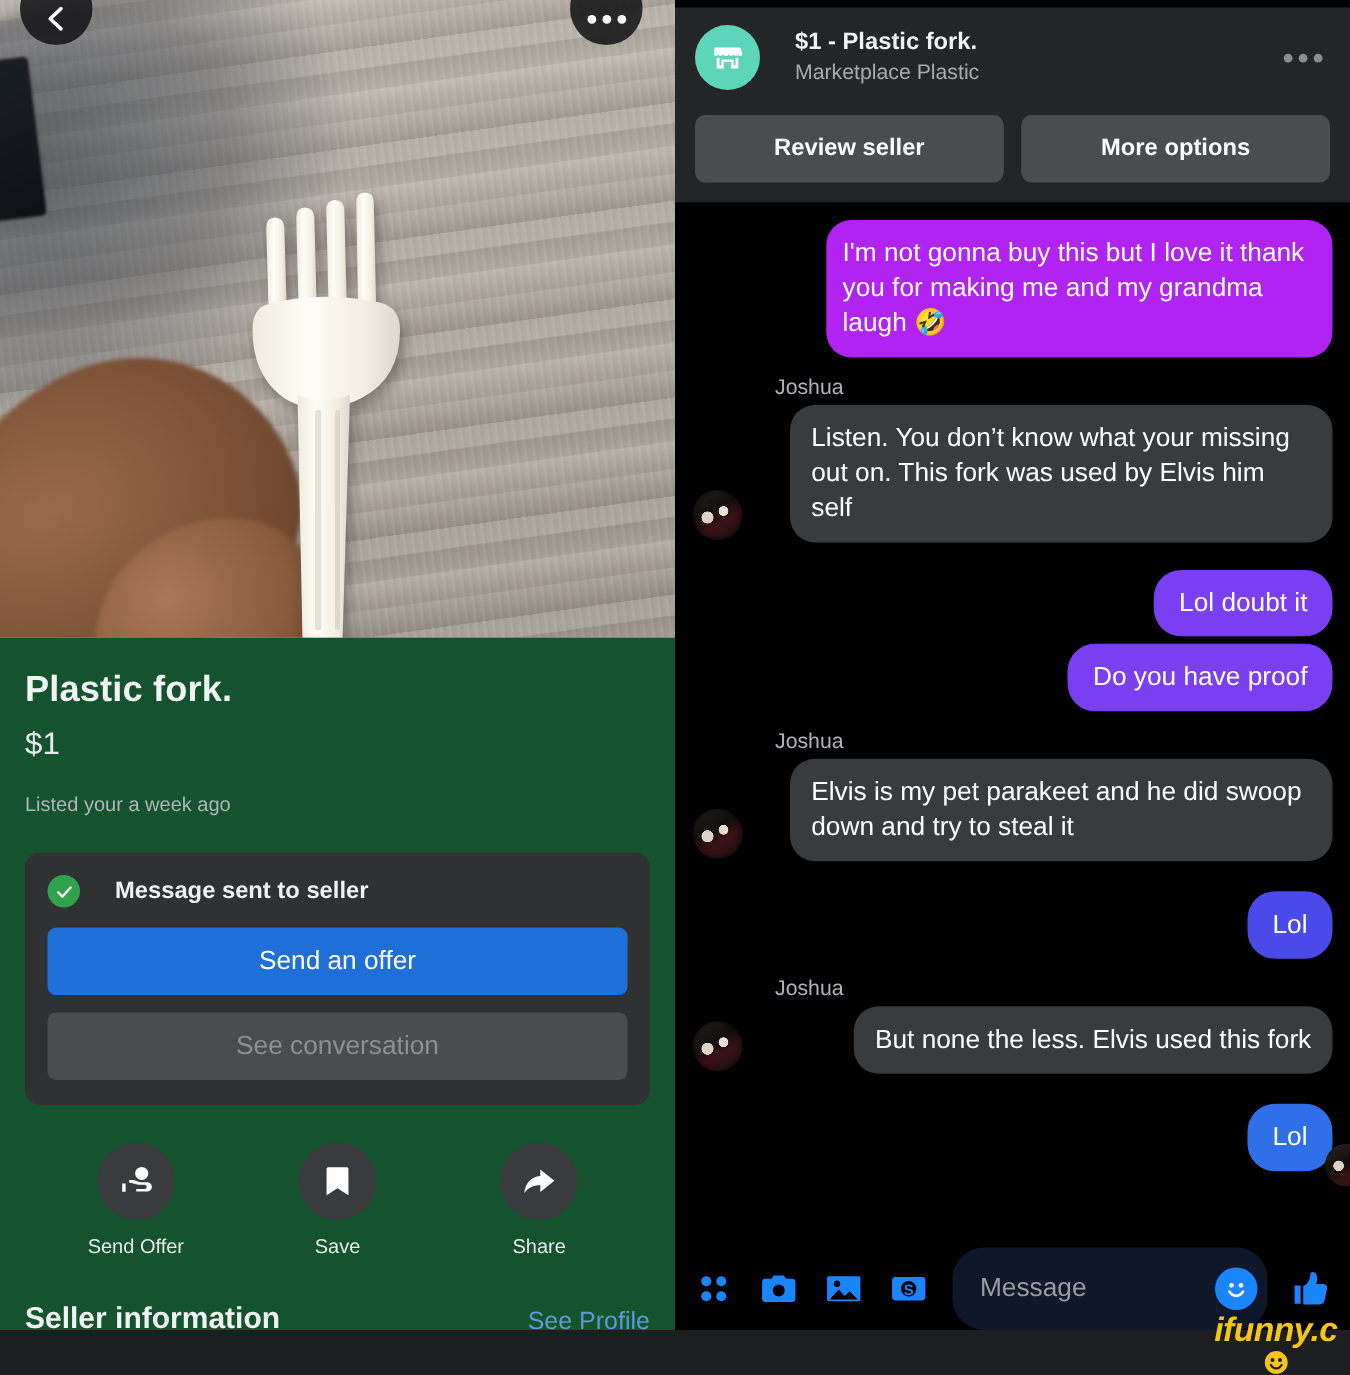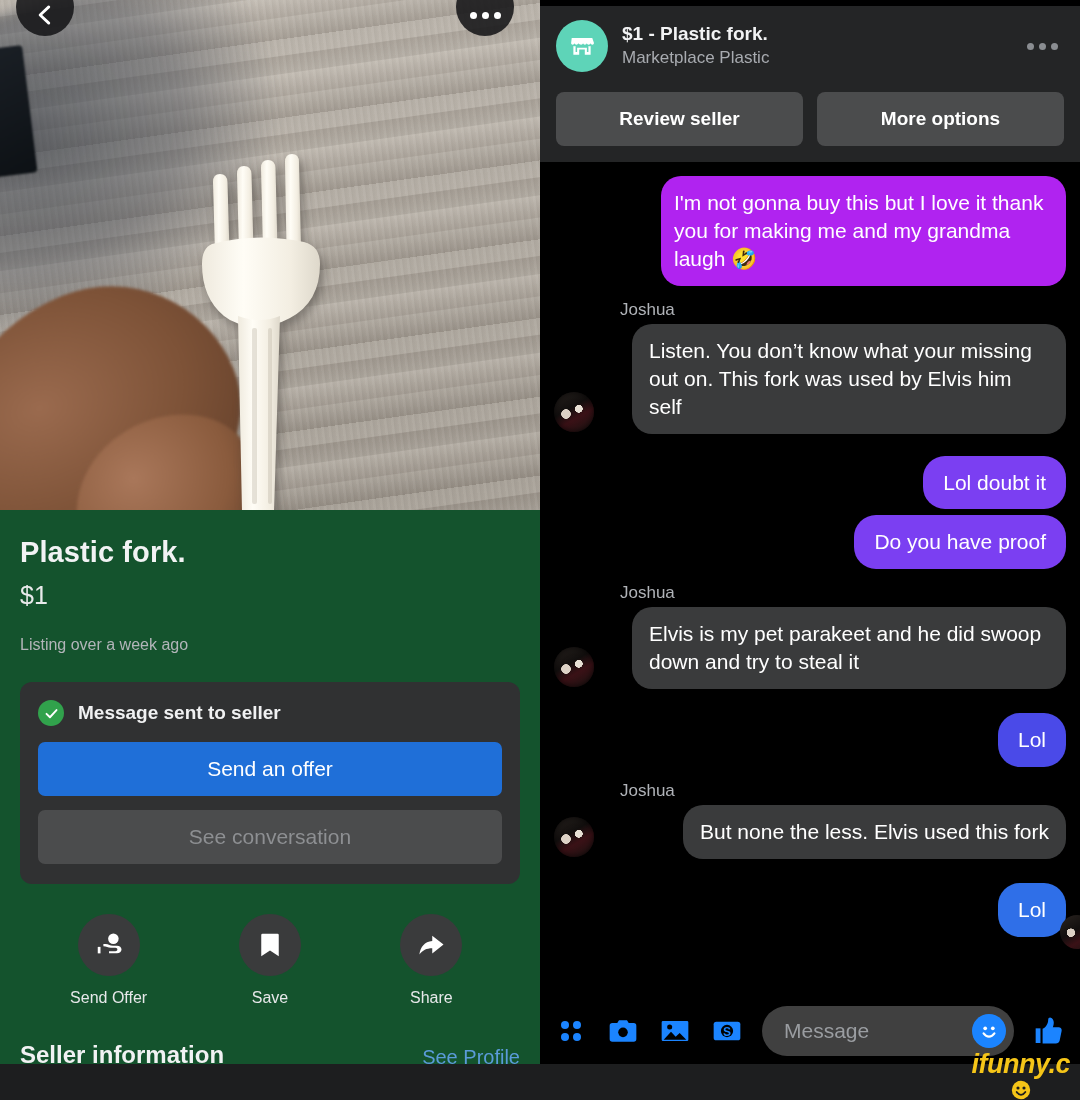--- a/index.html
+++ b/index.html
@@ -157,21 +157,21 @@
     position: relative;
     width: 540px; height: 1100px;
     background: #000;
     overflow: hidden;
   }
   .rp-topbar { height: 6px; background: #000; }
   .chat-header {
     background: #242526;
     padding: 14px 16px 16px 16px;
   }
-  .ch-row { display: flex; align-items: center; gap: 14px; }
+  .ch-row { display: flex; align-items: center; gap: 28px; }
   .store-avatar {
     width: 52px; height: 52px; border-radius: 50%;
     background: #5ed4b8; flex: 0 0 auto;
     display: flex; align-items: center; justify-content: center;
   }
   .store-avatar svg { width: 28px; height: 28px; fill: #fff; }
   .ch-text { flex: 1 1 auto; min-width: 0; }
   .ch-title { font-size: 19px; font-weight: bold; color: #f2f3f4; line-height: 1.25; }
   .ch-sub { font-size: 17px; color: #a8abb0; line-height: 1.35; margin-top: 2px; }
   .ch-more { display: flex; gap: 5px; padding: 0 6px; }
@@ -238,22 +238,22 @@
     width: 540px; height: 66px;
     display: flex; align-items: center;
     gap: 18px; padding: 0 14px;
     box-sizing: border-box;
     background: #000;
   }
   .cicon { width: 34px; height: 34px; flex: 0 0 auto; display: flex; align-items: center; justify-content: center; }
   .cicon svg { width: 32px; height: 32px; fill: #1b84ff; }
   .msg-input {
     flex: 1 1 auto;
-    height: 50px;
-    background: #404040;
+    height: 66px;
+    background: #0f172a;
     border-radius: 25px;
     display: flex; align-items: center;
     padding: 0 8px 0 22px;
   }
   .msg-placeholder { flex: 1; font-size: 21px; color: #9a9da1; }
   .emoji-btn {
     width: 34px; height: 34px; border-radius: 50%;
     background: #1b84ff; flex: 0 0 auto;
     display: flex; align-items: center; justify-content: center;
   }
@@ -321,21 +321,21 @@
             <i></i>
             <i></i>
             <i></i>
           </span>
       </div>
     </div>
 
     <div class="info">
       <div class="title-lg">Plastic fork.</div>
       <div class="price">$1</div>
-      <div class="listed">Listing over a week ago</div>
+      <div class="listed">Listed your a week ago</div>
 
       <div class="msg-card">
         <div class="ch-row msg-card-top">
           <span class="check">
             <svg viewBox="0 0 24 24">
                 <path d="M4 12.5 L9.5 18 L20 6.5" fill="none" stroke="#fff" stroke-width="3" stroke-linecap="round" stroke-linejoin="round"></path>
               </svg>
           </span>
           <span class="msg-card-label">Message sent to seller</span>
         </div>

